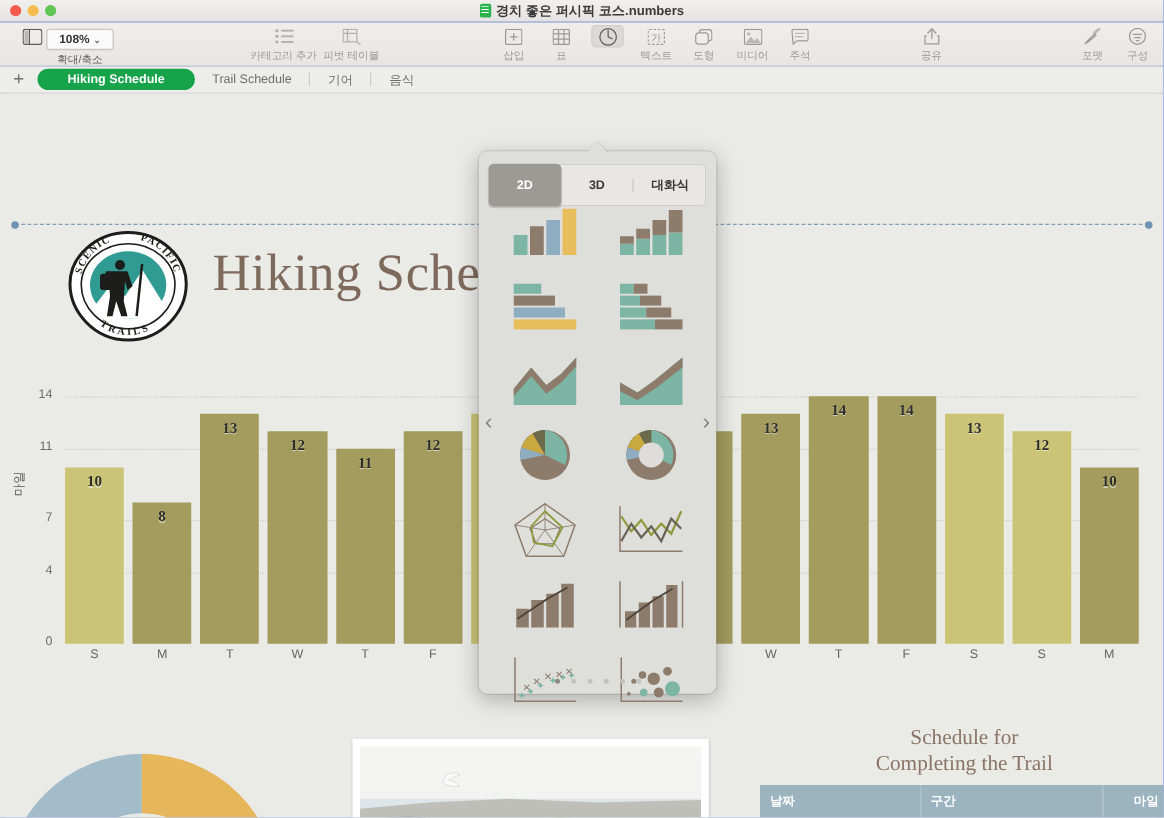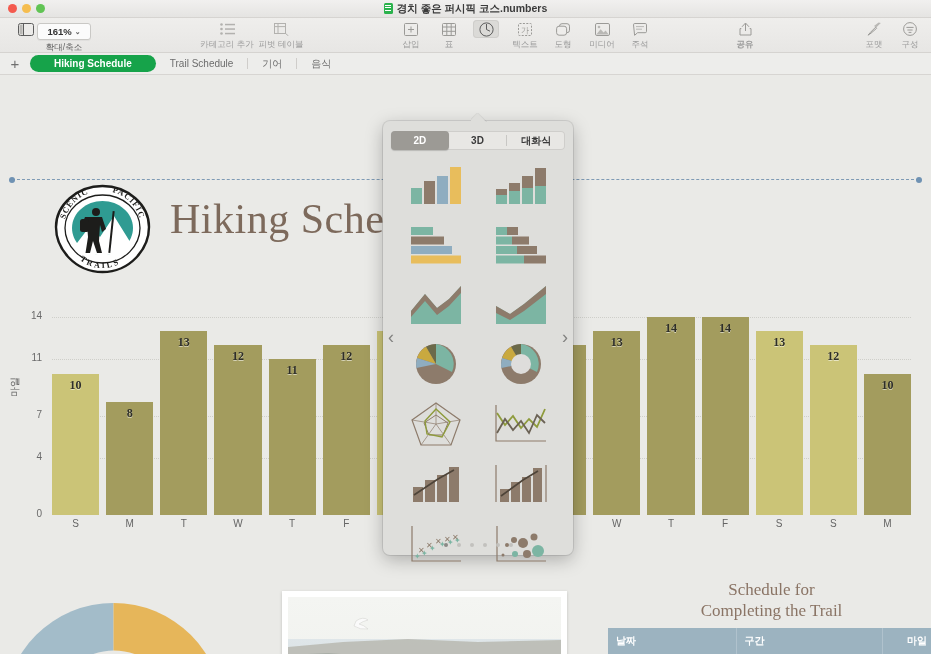--- a/index.html
+++ b/index.html
@@ -156,21 +156,21 @@
   }
   .pop-arrow {
     position:absolute; left:88px; top:-8px; width:16px;height:9px; overflow:hidden;
   }
   .pop-arrow::after{
     content:""; position:absolute; left:0; top:3px; width:13px;height:13px;
     background:#dededb; transform:rotate(45deg); transform-origin:center;
     box-shadow:0 0 0 1px rgba(0,0,0,.06);
   }
   .seg {
-    position:absolute; top:10px; left:8px; width:174px; height:19px;
+    position:absolute; top:10px; left:8px; width:174px; height:34px;
     background:#e8e7e4; border-radius:4px; display:flex;
     box-shadow: inset 0 0 0 1px #cfcecb;
   }
   .seg-btn {
     flex:1; display:flex; align-items:center; justify-content:center;
     font-size:10px; color:#3a3a3a; font-weight:700; border-radius:4px;
   }
   .seg-btn.on { background:#9c9a95; color:#fff; box-shadow:0 1px 1px rgba(0,0,0,.17); }
   .seg-div { width:1px; height:11px; background:#c8c7c4; align-self:center; }
   .grid-types {
@@ -211,21 +211,21 @@
         <svg class="ic" width="16" height="13" viewBox="0 0 16 13">
             <rect x="0.5" y="0.5" width="15" height="12" rx="2" fill="none" stroke="#5d5d5d"></rect>
             <line x1="5.5" y1="0.5" x2="5.5" y2="12.5" stroke="#5d5d5d"></line>
             <rect x="1.6" y="1.6" width="3" height="9.8" fill="#b9b8b5"></rect>
           </svg>
       </span>
       <span class="lbl">보기</span>
     </div>
 
     <div class="zoombox">
-      <span>161%</span>
+      <span>108%</span>
       <span style="font-size:7px;color:#666;">⌄</span>
     </div>
     <div class="zoomlbl">확대/축소</div>
 
     <div class="tb-item" style="left:196px;width:62px;">
       <span class="gl">
         <svg class="ic" width="15" height="12" viewBox="0 0 15 12">
             <g fill="#b2b1ae">
               <circle cx="1.5" cy="1.5" r="1.3"></circle>
               <circle cx="1.5" cy="6" r="1.3"></circle>
@@ -320,21 +320,21 @@
       <span class="gl">
         <svg class="ic" width="14" height="13" viewBox="0 0 14 13">
             <path d="M0.5 1.8 a1.3 1.3 0 0 1 1.3-1.3 h10.4 a1.3 1.3 0 0 1 1.3 1.3 v6.6 a1.3 1.3 0 0 1 -1.3 1.3 h-7.6 l-3 2.6 z" fill="none" stroke="#9b9a97"></path>
             <line x1="3" y1="3.6" x2="11" y2="3.6" stroke="#b9b8b5"></line>
             <line x1="3" y1="6.2" x2="9" y2="6.2" stroke="#b9b8b5"></line>
           </svg>
       </span>
       <span class="lbl">주석</span>
     </div>
 
-    <div class="tb-item" style="left:723px;font-weight:bold;">
+    <div class="tb-item" style="left:723px;">
       <span class="gl">
         <svg class="ic" width="13" height="14" viewBox="0 0 13 14">
             <path d="M3 4.8 L6.5 1 L10 4.8" fill="none" stroke="#9b9a97"></path>
             <line x1="6.5" y1="1.4" x2="6.5" y2="9" stroke="#9b9a97"></line>
             <path d="M2.3 6.6 H1 v6.4 h11 V6.6 h-1.3" fill="none" stroke="#9b9a97"></path>
           </svg>
       </span>
       <span class="lbl">공유</span>
     </div>
 

